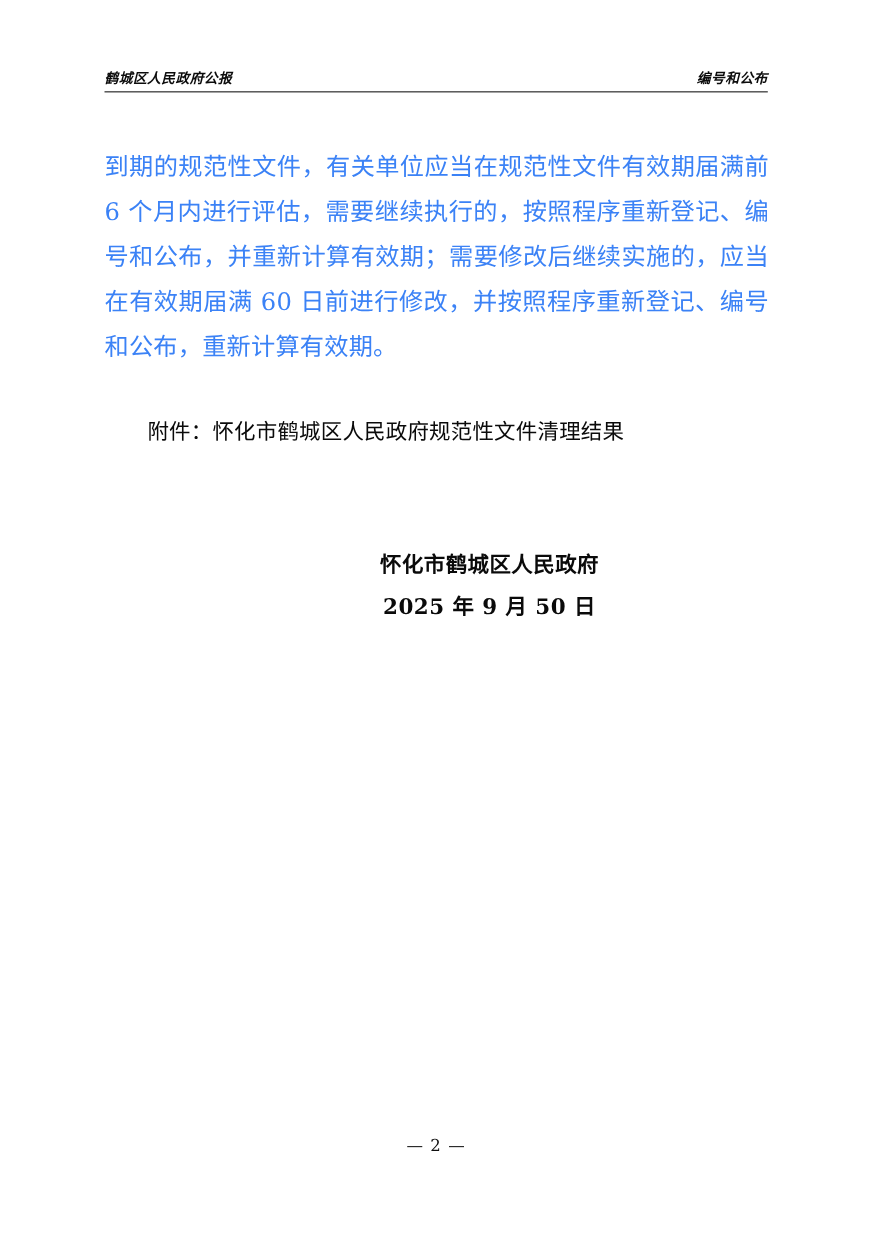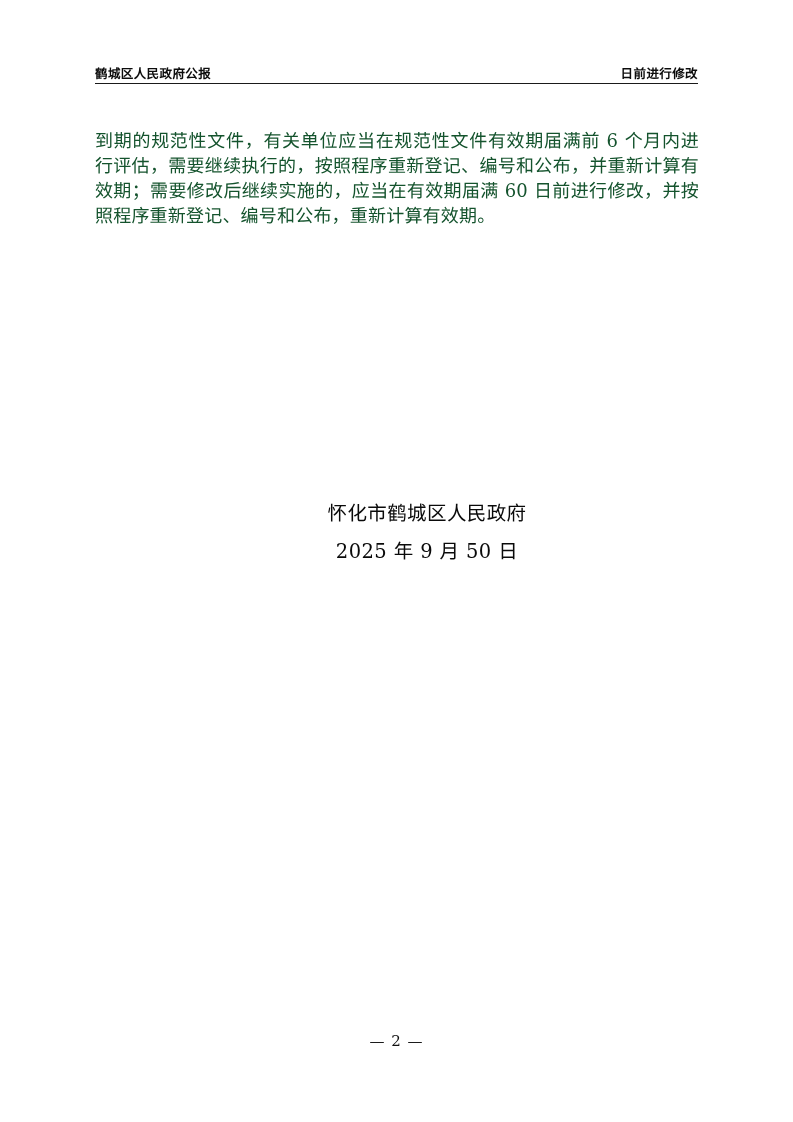--- a/index.html
+++ b/index.html
@@ -25,25 +25,26 @@
   }
 
   
   .header {
     position: absolute;
     left: 95px;
     top: 56px;
     width: 603px;
     height: 26px;
     display: flex;
-    align-items: flex-end;
+    align-items: center;
     justify-content: space-between;
     font-size: 12.5px;
     letter-spacing: 0.4px;
     color: #0c0c0c;
+    font-style: italic;
   }
   .header .h-left {
     font-family: "DejaVu Serif", "Liberation Serif", serif;
     font-weight: 700;
     white-space: nowrap;
   }
   .header .h-center {
     font-family: "DejaVu Serif", "Liberation Serif", serif;
     font-weight: 700;
     white-space: nowrap;
@@ -66,45 +67,46 @@
 
   
   .content {
     position: absolute;
     left: 95px;
     top: 110px;
     width: 604px;
   }
 
   .para {
-    font-size: 18px;
-    line-height: 25px;
+    font-size: 22px;
+    line-height: 41px;
     text-align: justify;
     text-justify: inter-ideograph;
     text-indent: 0;
     letter-spacing: 0.2px;
-    color: #14532d;
+    color: #3b82f6;
   }
 
   .attachment {
     margin-top: 35px;
     font-size: 19.5px;
     line-height: 41px;
     text-indent: 39px;
     letter-spacing: 0.2px;
     color: #0a0a0a;
   }
 
   
   .signature {
     position: absolute;
-    left: 89px;
+    left: 107px;
     top: 495px;
     width: 604px;
     text-align: center;
+    font-weight: bold;
   }
   .sig-line {
     font-size: 19.5px;
     line-height: 38px;
     letter-spacing: 0.4px;
     color: #0a0a0a;
     padding-left: 72px;
   }
 
   
@@ -119,26 +121,27 @@
     color: #101010;
   }
 </style>
 </head>
 <body>
 
 <div class="page">
 
   <div class="header">
     <span class="h-left">鹤城区人民政府公报</span>
-    <span class="h-right">日前进行修改</span>
+    <span class="h-right">编号和公布</span>
   </div>
   <div class="header-rule"></div>
 
   <div class="content">
     <p class="para">到期的规范性文件，有关单位应当在规范性文件有效期届满前 6 个月内进行评估，需要继续执行的，按照程序重新登记、编号和公布，并重新计算有效期；需要修改后继续实施的，应当在有效期届满 60 日前进行修改，并按照程序重新登记、编号和公布，重新计算有效期。</p>
+    <p class="attachment">附件：怀化市鹤城区人民政府规范性文件清理结果</p>
   </div>
 
   <div class="signature">
     <div class="sig-line">怀化市鹤城区人民政府</div>
     <div class="sig-line">2025 年 9 月 50 日</div>
   </div>
 
   <div class="footer">— 2 —</div>
 
 </div>

